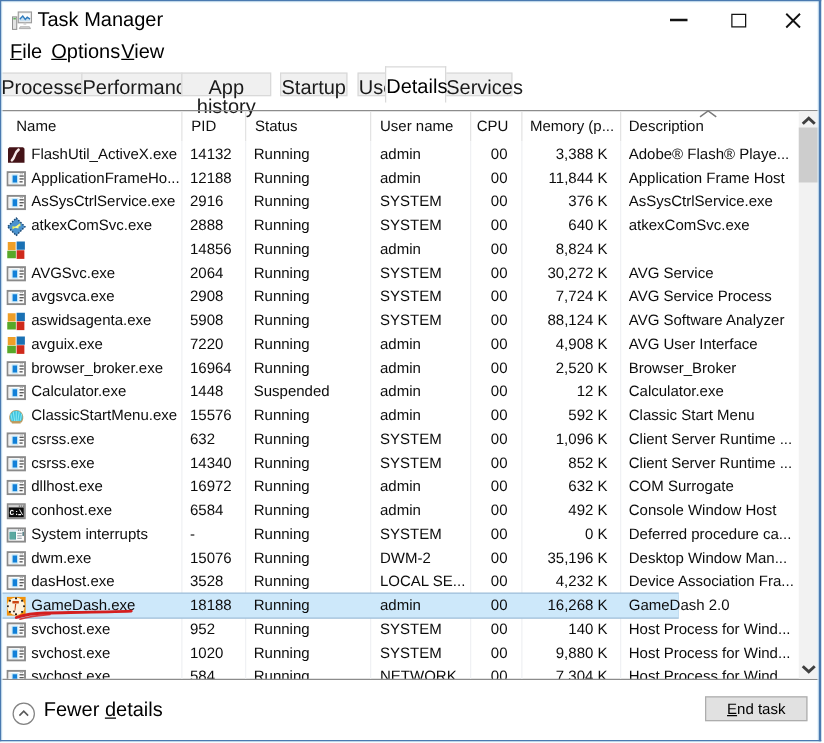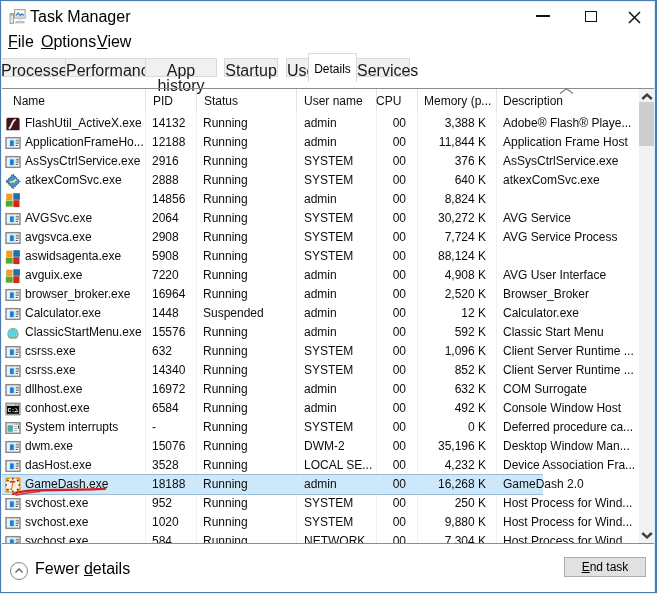--- a/index.html
+++ b/index.html
@@ -10,21 +10,21 @@
 #b-right { left:655px; top:0; width:2px; height:593px; background:#4a7ab0; }
 #b-bot { left:0; top:592px; width:657px; height:1px; background:#4a7ab0; }
 #b-bot2 { left:0; top:593px; width:657px; height:1px; background:#d9f1fb; }
 
 #minb { left:536px; top:15px; width:14px; height:2px; background:#131313; }
 #maxb { left:585px; top:11px; width:12px; height:11px; border:1.5px solid #131313; }
 
 .tab { top:58px; height:19px; background:#f0f0f0; border:1px solid #d9d9d9; border-bottom:1px solid #d9d9d9;
   font-size:16px; line-height:15px; text-align:center; padding-top:4px; color:#1a1a1a; }
 #tabactive { left:308px; top:53px; width:49px; height:29px; background:#fff;
-  border:1px solid #d9d9d9; border-bottom:none; z-index:3; font-size:12px; line-height:15px; text-align:center; padding-top:8px; }
+  border:1px solid #d9d9d9; border-bottom:none; z-index:3; font-size:16px; line-height:15px; text-align:center; padding-top:8px; }
 
 #lvtop { left:1px; top:88px; width:654px; height:1px; background:#8c8c8c; }
 #lvbot { left:1px; top:543px; width:654px; height:1px; background:#8c8c8c; }
 .glh { top:89px; height:24px; width:1px; background:#e3e3e3; }
 .glb { top:113px; height:430px; width:1px; background:#f0f1f4; }
 .hd { top:94px; font-size:12px; line-height:15px; color:#0f0f0f; white-space:pre; }
 
 #rows { left:1px; top:114px; width:637px; height:429px; overflow:hidden; }
 .row { position:absolute; left:0px; width:542px; height:19px; font-size:12px; }
 .row .c { position:absolute; top:2px; line-height:15px; white-space:pre; color:#0c0c0c; }
@@ -86,21 +86,21 @@
  <div class="abs glh" style="left:376px"></div>
 <div class="abs glb" style="left:376px"></div>
  <div class="abs glh" style="left:417px"></div>
 <div class="abs glb" style="left:417px"></div>
  <div class="abs glh" style="left:496px"></div>
 <div class="abs glb" style="left:496px"></div>
  <span class="abs hd" style="left:13px">Name</span>
  <span class="abs hd" style="left:153px">PID</span>
  <span class="abs hd" style="left:204px">Status</span>
  <span class="abs hd" style="left:304px">User name</span>
- <span class="abs hd" style="left:376px; width:36px; text-align:left">CPU</span>
+ <span class="abs hd" style="left:376px; width:36px; text-align:center">CPU</span>
  <span class="abs hd" style="left:424px">Memory (p...</span>
  <span class="abs hd" style="left:503px">Description</span>
  <svg class="abs" style="left:559px; top:88px" width="15" height="7" viewBox="0 0 15 7">
     <path d="M1 5.5 L7.5 0.8 L14 5.5" stroke="#7a7a7a" stroke-width="1.2" fill="none"></path>
   </svg>
 
  <div class="abs" id="rows">
 <div class="row" style="top:0px">
 <span class="ic"><svg width="16" height="16" viewBox="0 0 16 16">
 <path d="M2.5 1.8 L13.5 1.8 L14.6 3 L14.6 14.2 L1.4 14.2 L1.4 3 Z" fill="#441317"></path>
@@ -226,20 +226,21 @@
 <rect x="8.3" y="1.2" width="6.6" height="6.6" fill="#1a71b4"></rect>
 <rect x="0.8" y="8.6" width="6.9" height="6" fill="#58a829"></rect>
 <rect x="8.3" y="8.2" width="6.2" height="6.9" fill="#cf2a1b"></rect>
 </svg></span>
 <span class="c nm">aswidsagenta.exe</span>
 <span class="c pid">5908</span>
 <span class="c st">Running</span>
 <span class="c us">SYSTEM</span>
 <span class="c cpu">00</span>
 <span class="c mem">88,124 K</span>
+<span class="c de">AVG Software Analyzer</span>
 </div>
 <div class="row" style="top:152px">
 <span class="ic"><svg width="16" height="16" viewBox="0 0 16 16">
 <rect x="1.2" y="1.6" width="6.3" height="6.6" fill="#ef9f28"></rect>
 <rect x="8.3" y="1.2" width="6.6" height="6.6" fill="#1a71b4"></rect>
 <rect x="0.8" y="8.6" width="6.9" height="6" fill="#58a829"></rect>
 <rect x="8.3" y="8.2" width="6.2" height="6.9" fill="#cf2a1b"></rect>
 </svg></span>
 <span class="c nm">avguix.exe</span>
 <span class="c pid">7220</span>
@@ -473,21 +474,21 @@
 <rect x="4.6" y="4.9" width="4.6" height="6.6" fill="#1180d8" stroke="#cdeaf7" stroke-width="1"></rect>
 <rect x="10.6" y="5.3" width="3.4" height="1.1" fill="#5a5a5a"></rect>
 <rect x="10.6" y="7.6" width="3.4" height="1.1" fill="#5a5a5a"></rect>
 <rect x="10.6" y="9.9" width="2.5" height="1.1" fill="#5a5a5a"></rect>
 </svg></span>
 <span class="c nm">svchost.exe</span>
 <span class="c pid">952</span>
 <span class="c st">Running</span>
 <span class="c us">SYSTEM</span>
 <span class="c cpu">00</span>
-<span class="c mem">250 K</span>
+<span class="c mem">140 K</span>
 <span class="c de">Host Process for Wind...</span>
 </div>
 <div class="row" style="top:399px">
 <span class="ic"><svg width="16" height="16" viewBox="0 0 16 16">
 <rect x="1" y="2.7" width="14" height="10.6" fill="#fdfdfd" stroke="#8a8a8a" stroke-width="1.5"></rect>
 <rect x="2" y="4" width="1.6" height="8" fill="#efefef"></rect>
 <rect x="12.2" y="3.6" width="1" height="0.9" fill="#999"></rect>
 <rect x="10.8" y="3.6" width="1" height="0.9" fill="#bbb"></rect>
 <rect x="4.6" y="4.9" width="4.6" height="6.6" fill="#1180d8" stroke="#cdeaf7" stroke-width="1"></rect>
 <rect x="10.6" y="5.3" width="3.4" height="1.1" fill="#5a5a5a"></rect>

